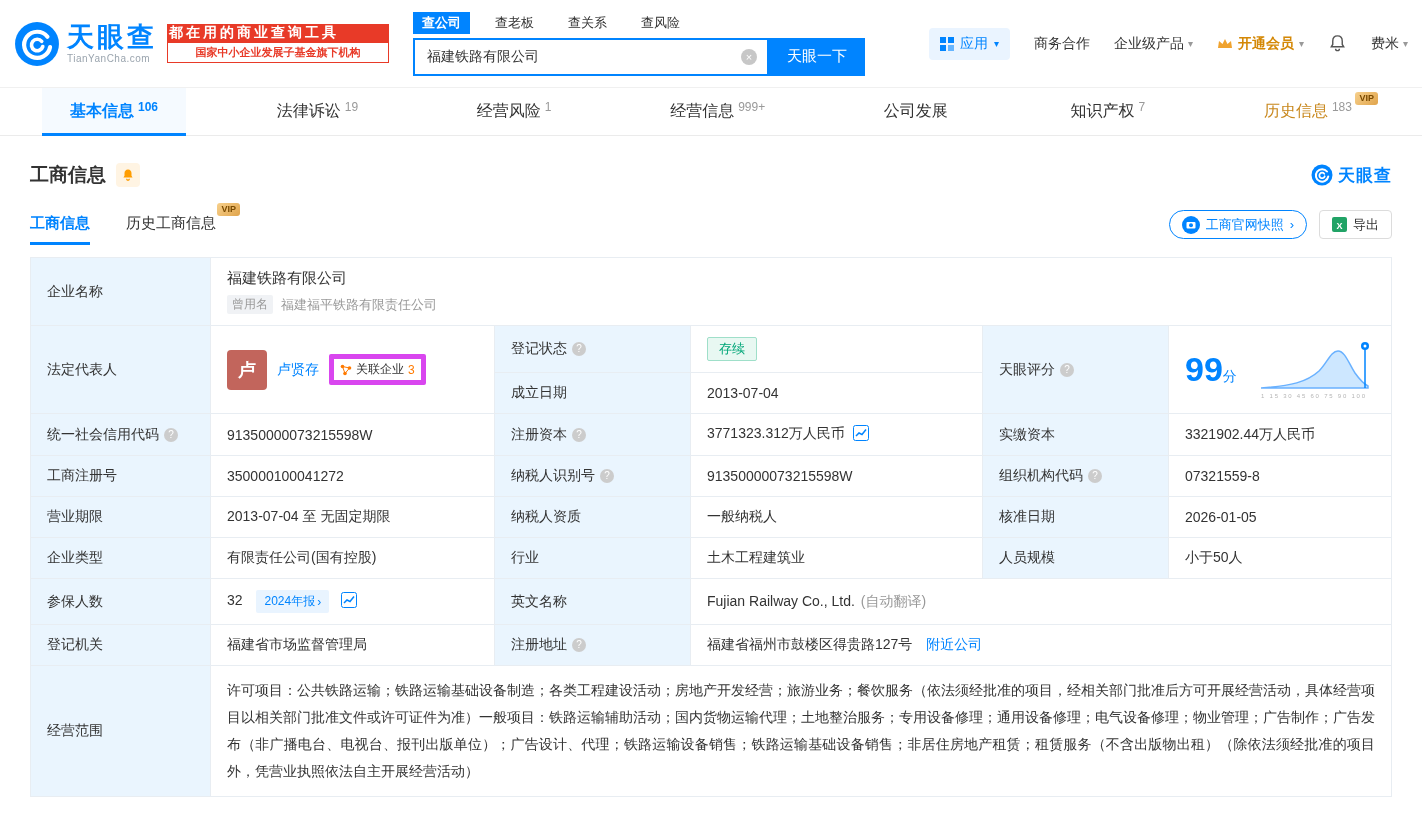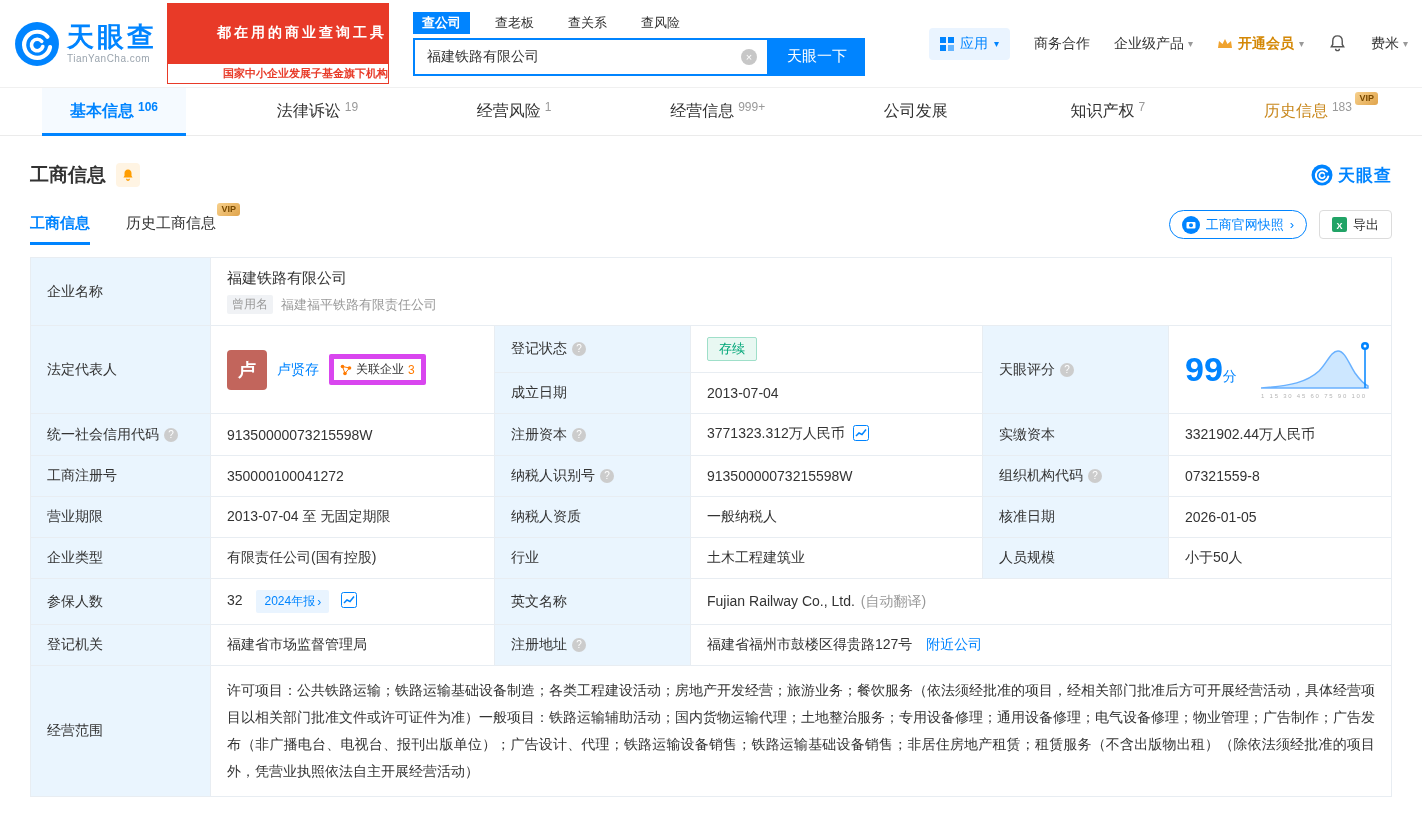--- a/index.html
+++ b/index.html
@@ -11,22 +11,22 @@
     font-family: "Liberation Sans", "DejaVu Sans", sans-serif;
     font-size: 14px;
   }
 
   
   .header { display:flex; align-items:center; height:88px; padding:0 14px; border-bottom:1px solid #f0f0f0; }
   .logo { display:flex; align-items:center; gap:7px; cursor:pointer; }
   .logo-text .brand { font-size:27px; font-weight:bold; color:#0084ff; letter-spacing:3px; line-height:1.1; }
   .logo-text .domain { font-size:10px; color:#9aa4ae; letter-spacing:.5px; }
   .promo { margin-left:10px; width:222px; flex:none; }
-  .promo-line1 { background:#e83a28; color:#fff; font-size:14px; font-weight:bold; letter-spacing:3px; text-align:right; padding:21px 2px; }
-  .promo-line2 { border:1px solid #e83a28; color:#e83a28; font-size:11px; font-weight:bold; text-align:right; padding:2px 0; }
+  .promo-line1 { background:#e83a28; color:#fff; font-size:14px; font-weight:bold; letter-spacing:3px; text-align:left; padding:0 2px; }
+  .promo-line2 { border:1px solid #e83a28; color:#e83a28; font-size:11px; font-weight:bold; text-align:center; padding:2px 0; }
   .search-wrap { margin-left:24px; }
   .search-tabs { display:flex; gap:16px; align-items:center; margin-bottom:4px; }
   .search-tab { font-size:13px; color:#333; padding:2px 9px; cursor:pointer; }
   .search-tab.active { background:#0084ff; color:#fff; font-weight:bold; }
   .search-row { display:flex; }
   .search-input { display:flex; align-items:center; width:356px; height:38px; border:2px solid #0084ff; background:#fff; padding:0 10px; }
   .search-input input { flex:1; border:none; outline:none; font-size:14px; color:#333; font-family:inherit; background:transparent; }
   .clear { width:16px; height:16px; border-radius:50%; background:#c7c7c7; color:#fff; font-size:11px; line-height:16px; text-align:center; cursor:pointer; flex:none; }
   .search-btn { width:96px; height:38px; background:#0084ff; color:#fff; border:none; font-size:15px; cursor:pointer; font-family:inherit; }
   .header-menu { margin-left:auto; display:flex; align-items:center; gap:24px; font-size:14px; white-space:nowrap; }

